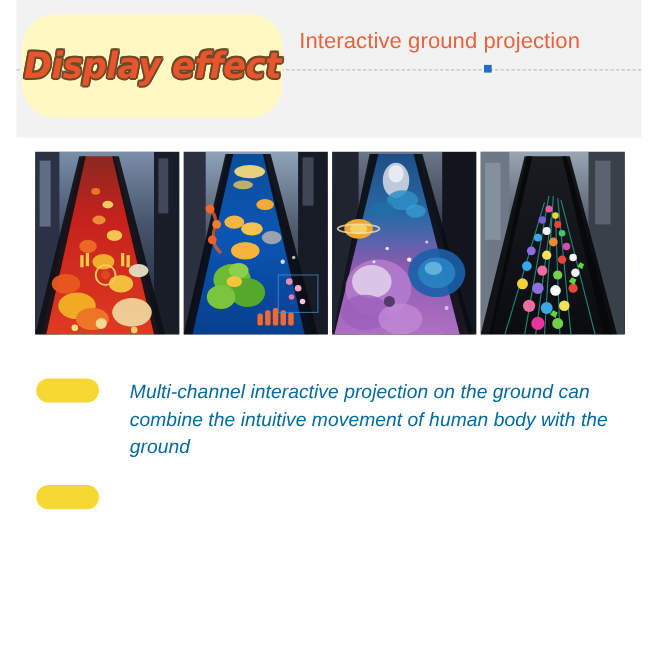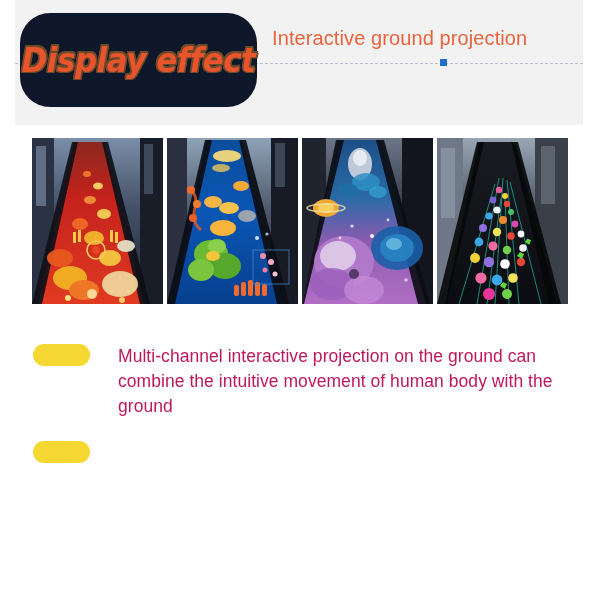--- a/index.html
+++ b/index.html
@@ -42,21 +42,21 @@
     height: 7px;
     background: #1f6fc4;
   }
 
   #title-badge {
     position: absolute;
     left: 20px;
     top: 13px;
     width: 237px;
     height: 94px;
-    background: #0f172a;
+    background: #fef9c3;
     border-radius: 30px;
     display: flex;
     align-items: center;
     justify-content: center;
   }
 
   #title-badge-text {
     font-family: "DejaVu Sans", sans-serif;
     font-size: 31px;
     font-weight: bold;
@@ -141,23 +141,24 @@
     height: 22px;
     background: #f5d932;
     border-radius: 11px;
   }
 
   .feature-text {
     flex: 1;
     font-family: "Liberation Sans", sans-serif;
     font-size: 17.5px;
     line-height: 25px;
-    color: #be185d;
+    color: #0369a1;
     padding-right: 21px;
     letter-spacing: 0.05px;
+    font-style: italic;
   }
 
   .feature-text p {
     margin: 0;
   }
 </style>
 </head>
 <body>
 
 <div id="header-band">

